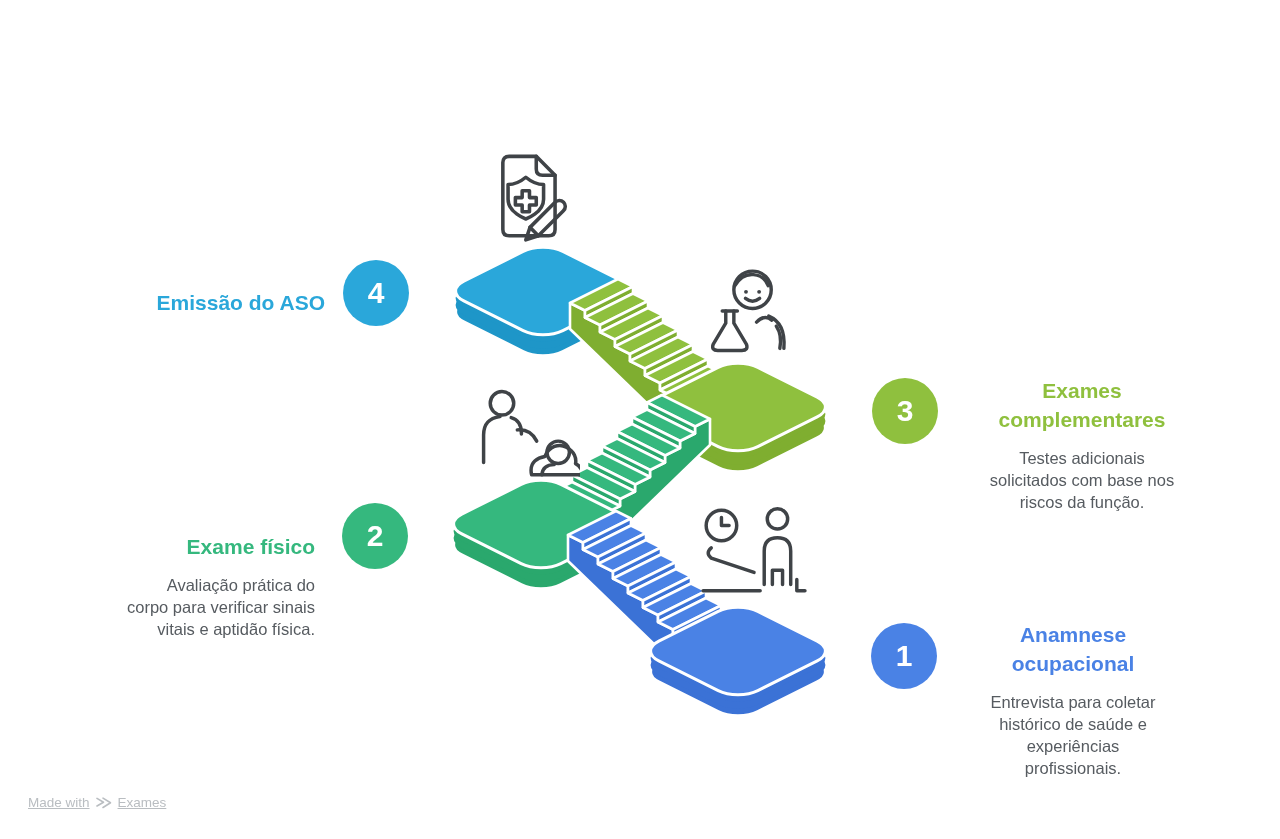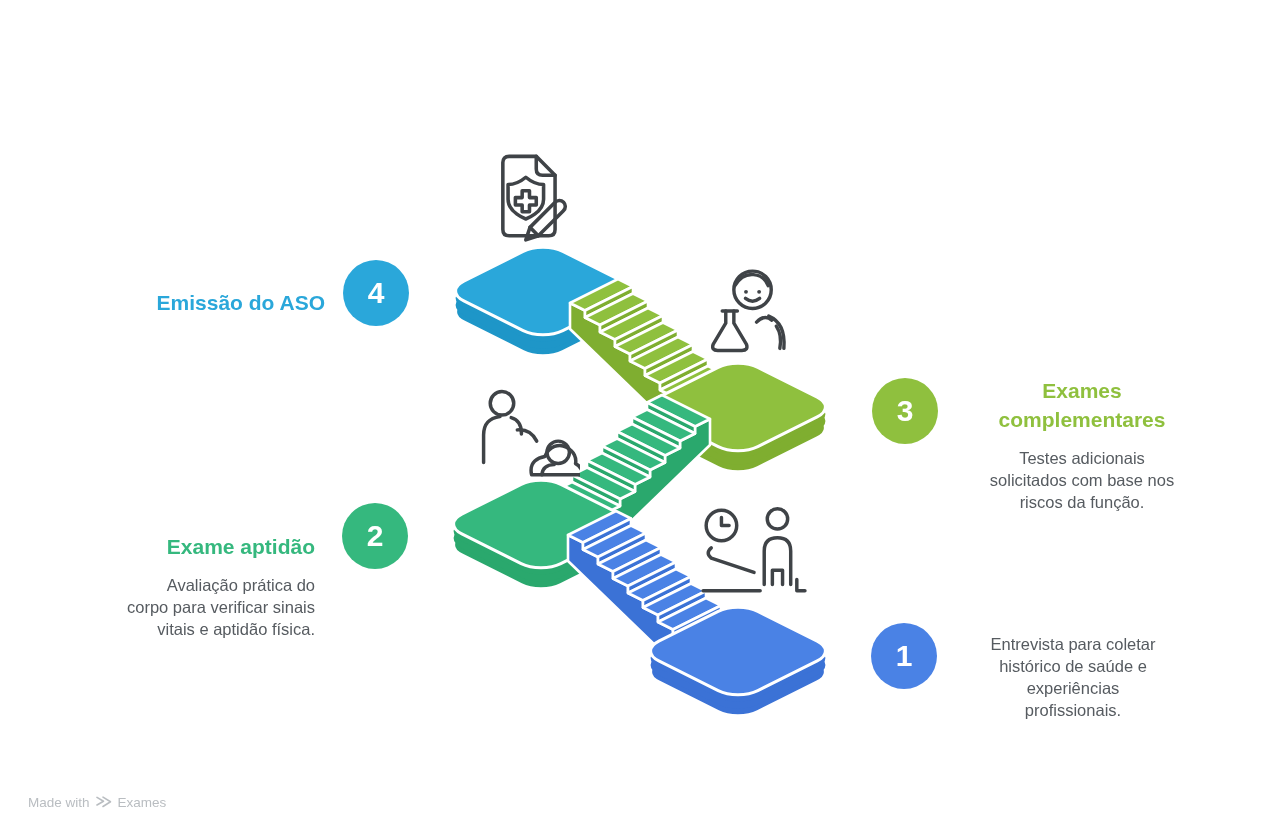--- a/index.html
+++ b/index.html
@@ -13,22 +13,22 @@
   .step-text{position:absolute;}
   .step-text.right{text-align:right;margin-top:32px;}
   .step-text.left{text-align:center;}
   .step-title{margin:0;font-size:21px;font-weight:700;line-height:29px;white-space:pre-line;}
   .step-desc{margin:13px 0 0 0;font-size:16.5px;line-height:22px;color:#565b60;white-space:pre-line;}
   .icon{position:absolute;}
   .icon svg{display:block;width:100%;height:100%;}
   .line{fill:none;stroke:#3f4347;stroke-width:3.4;stroke-linecap:round;stroke-linejoin:round;}
   .line-fill{fill:#3f4347;stroke:none;}
   #stage{position:absolute;left:0;top:0;}
-  .footer{position:absolute;left:28px;top:795px;display:flex;gap:6px;
-          font-size:13.5px;color:#b9bdc1;}
+  .footer{position:absolute;left:28px;top:795px;display:flex;align-items:center;gap:6px;
+          font-size:13.5px;color:#b9bdc1;text-decoration:underline;}
   .footer svg{display:block;}
 </style>
 </head>
 <body>
 
 <div id="canvas">
 
   <svg id="stage" width="1280" height="839" viewBox="0 0 1280 839">
       <rect x="-70" y="-70" width="140" height="140" rx="28" ry="28" transform="translate(543 312) scale(1 0.5) rotate(45)" fill="#1e96c8" stroke="#ffffff" stroke-width="3" vector-effect="non-scaling-stroke"></rect>
       <rect x="-70" y="-70" width="140" height="140" rx="28" ry="28" transform="translate(543 305) scale(1 0.5) rotate(45)" fill="#1e96c8"></rect>
@@ -110,30 +110,32 @@
 complementares</h2>
     <p class="step-desc">Testes adicionais
 solicitados com base nos
 riscos da função.</p>
   </div>
   <div class="badge" style="left: 872px; top: 378px; background: rgb(143, 192, 62);">
     <span>3</span>
   </div>
 
   <div class="step-text right" style="right:965px;top:500px;width:252px">
-    <h2 class="step-title" style="color: rgb(53, 184, 126);">Exame aptidão</h2>
+    <h2 class="step-title" style="color: rgb(53, 184, 126);">Exame físico</h2>
     <p class="step-desc">Avaliação prática do
 corpo para verificar sinais
 vitais e aptidão física.</p>
   </div>
   <div class="badge" style="left: 342px; top: 503px; background: rgb(53, 184, 126);">
     <span>2</span>
   </div>
 
   <div class="step-text left" style="left:973px;top:620px;width:200px">
+    <h2 class="step-title" style="color: rgb(74, 130, 229);">Anamnese
+ocupacional</h2>
     <p class="step-desc">Entrevista para coletar
 histórico de saúde e
 experiências
 profissionais.</p>
   </div>
   <div class="badge" style="left: 871px; top: 623px; background: rgb(74, 130, 229);">
     <span>1</span>
   </div>
 
   <div class="icon" style="left:477px;top:148px;width:106px;height:94px">

